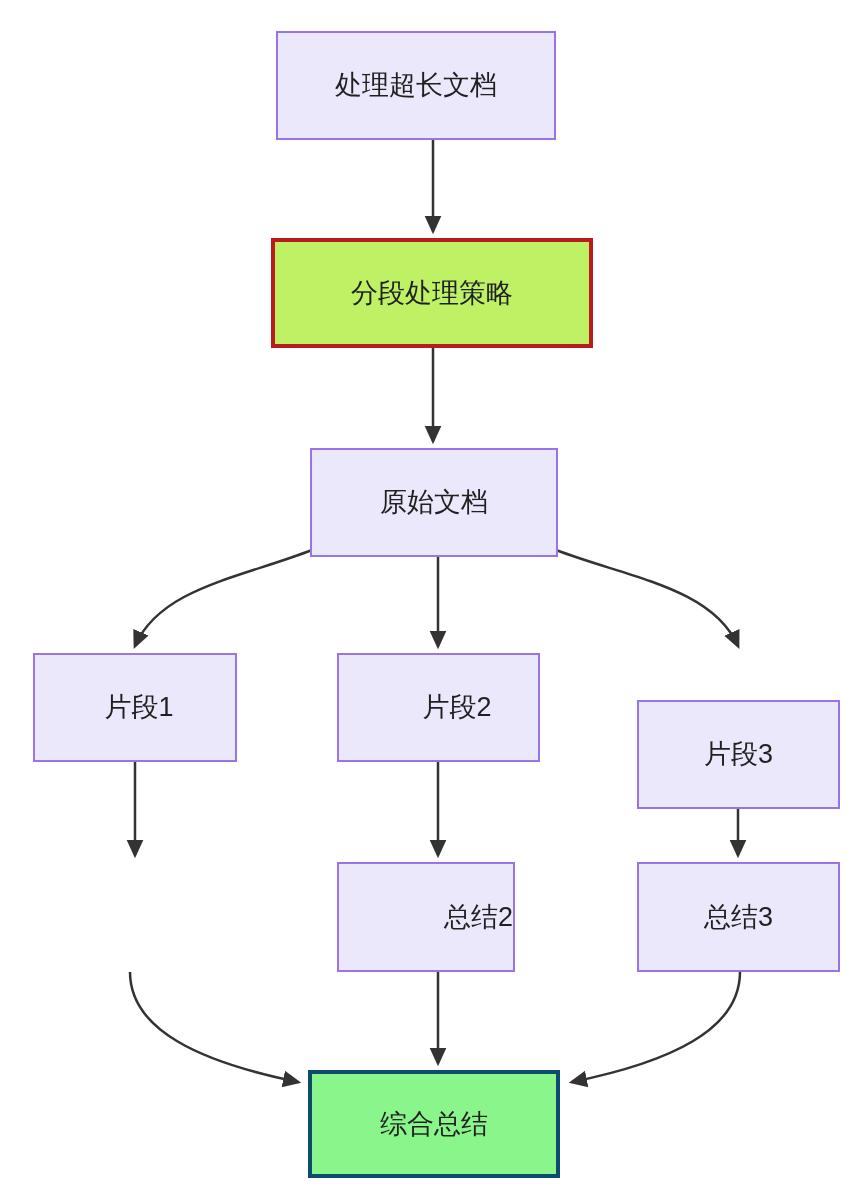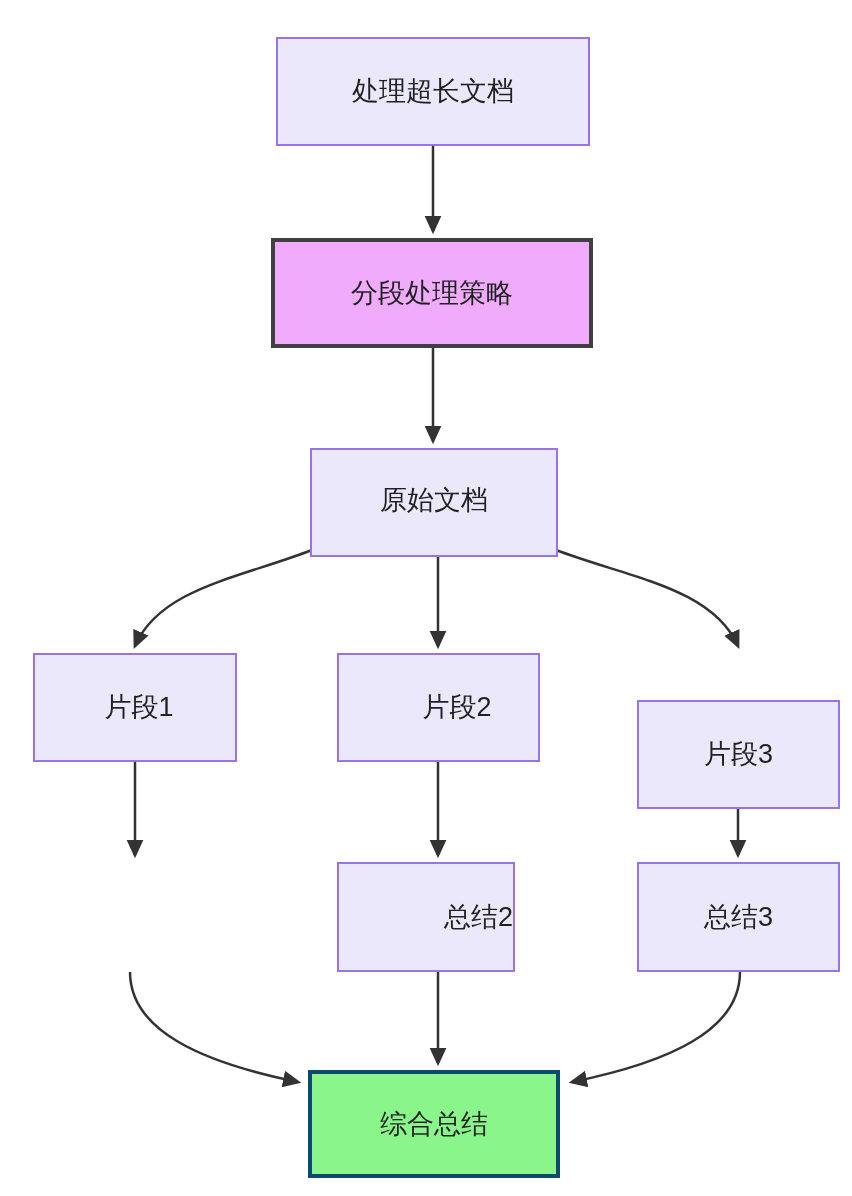--- a/index.html
+++ b/index.html
@@ -40,22 +40,22 @@
     white-space: nowrap;
   }
   
   .style-default {
     background: #ebe8fb;
     border: 2px solid #9a73e8;
     font-size: 27px;
   }
   
   .style-strategy {
-    background: #f0abfc;
-    border: 4px solid #404040;
+    background: #bef264;
+    border: 4px solid #b91c1c;
     font-size: 27px;
   }
   
   .style-final {
     background: #8af58a;
     border: 4px solid #0c4a6e;
     font-size: 27px;
   }
 </style>
 </head>
@@ -86,29 +86,29 @@
 
     <path d="M 738 762 L 738 855" fill="none" stroke="#333333" stroke-width="2.5" marker-end="url(#arrow)"></path>
 
     <path d="M 130 972 C 130 1030, 200 1062, 298 1082" fill="none" stroke="#333333" stroke-width="2.5" marker-end="url(#arrow)"></path>
 
     <path d="M 438 972 L 438 1063" fill="none" stroke="#333333" stroke-width="2.5" marker-end="url(#arrow)"></path>
 
     <path d="M 740 972 C 740 1030, 670 1062, 572 1082" fill="none" stroke="#333333" stroke-width="2.5" marker-end="url(#arrow)"></path>
   </svg>
 
-  <div class="node style-default" style="left:276px; top:31px; width:314px; height:109px;margin-top:6px;">
+  <div class="node style-default" style="left:276px; top:31px; width:280px; height:109px;">
     <span class="node-label">处理超长文档</span>
   </div>
 
   <div class="node style-strategy" style="left:271px; top:238px; width:322px; height:110px;">
     <span class="node-label">分段处理策略</span>
   </div>
 
-  <div class="node style-default" style="left:310px; top:448px; width:248px; height:109px;font-family:Liberation Mono, monospace;">
+  <div class="node style-default" style="left:310px; top:448px; width:248px; height:109px;">
     <span class="node-label">原始文档</span>
   </div>
 
   <div class="node style-default" style="left:33px; top:653px; width:204px; height:109px;padding-left:8px;">
     <span class="node-label">片段1</span>
   </div>
 
   <div class="node style-default" style="left:337px; top:653px; width:203px; height:109px;padding-left:37px;">
     <span class="node-label">片段2</span>
   </div>

